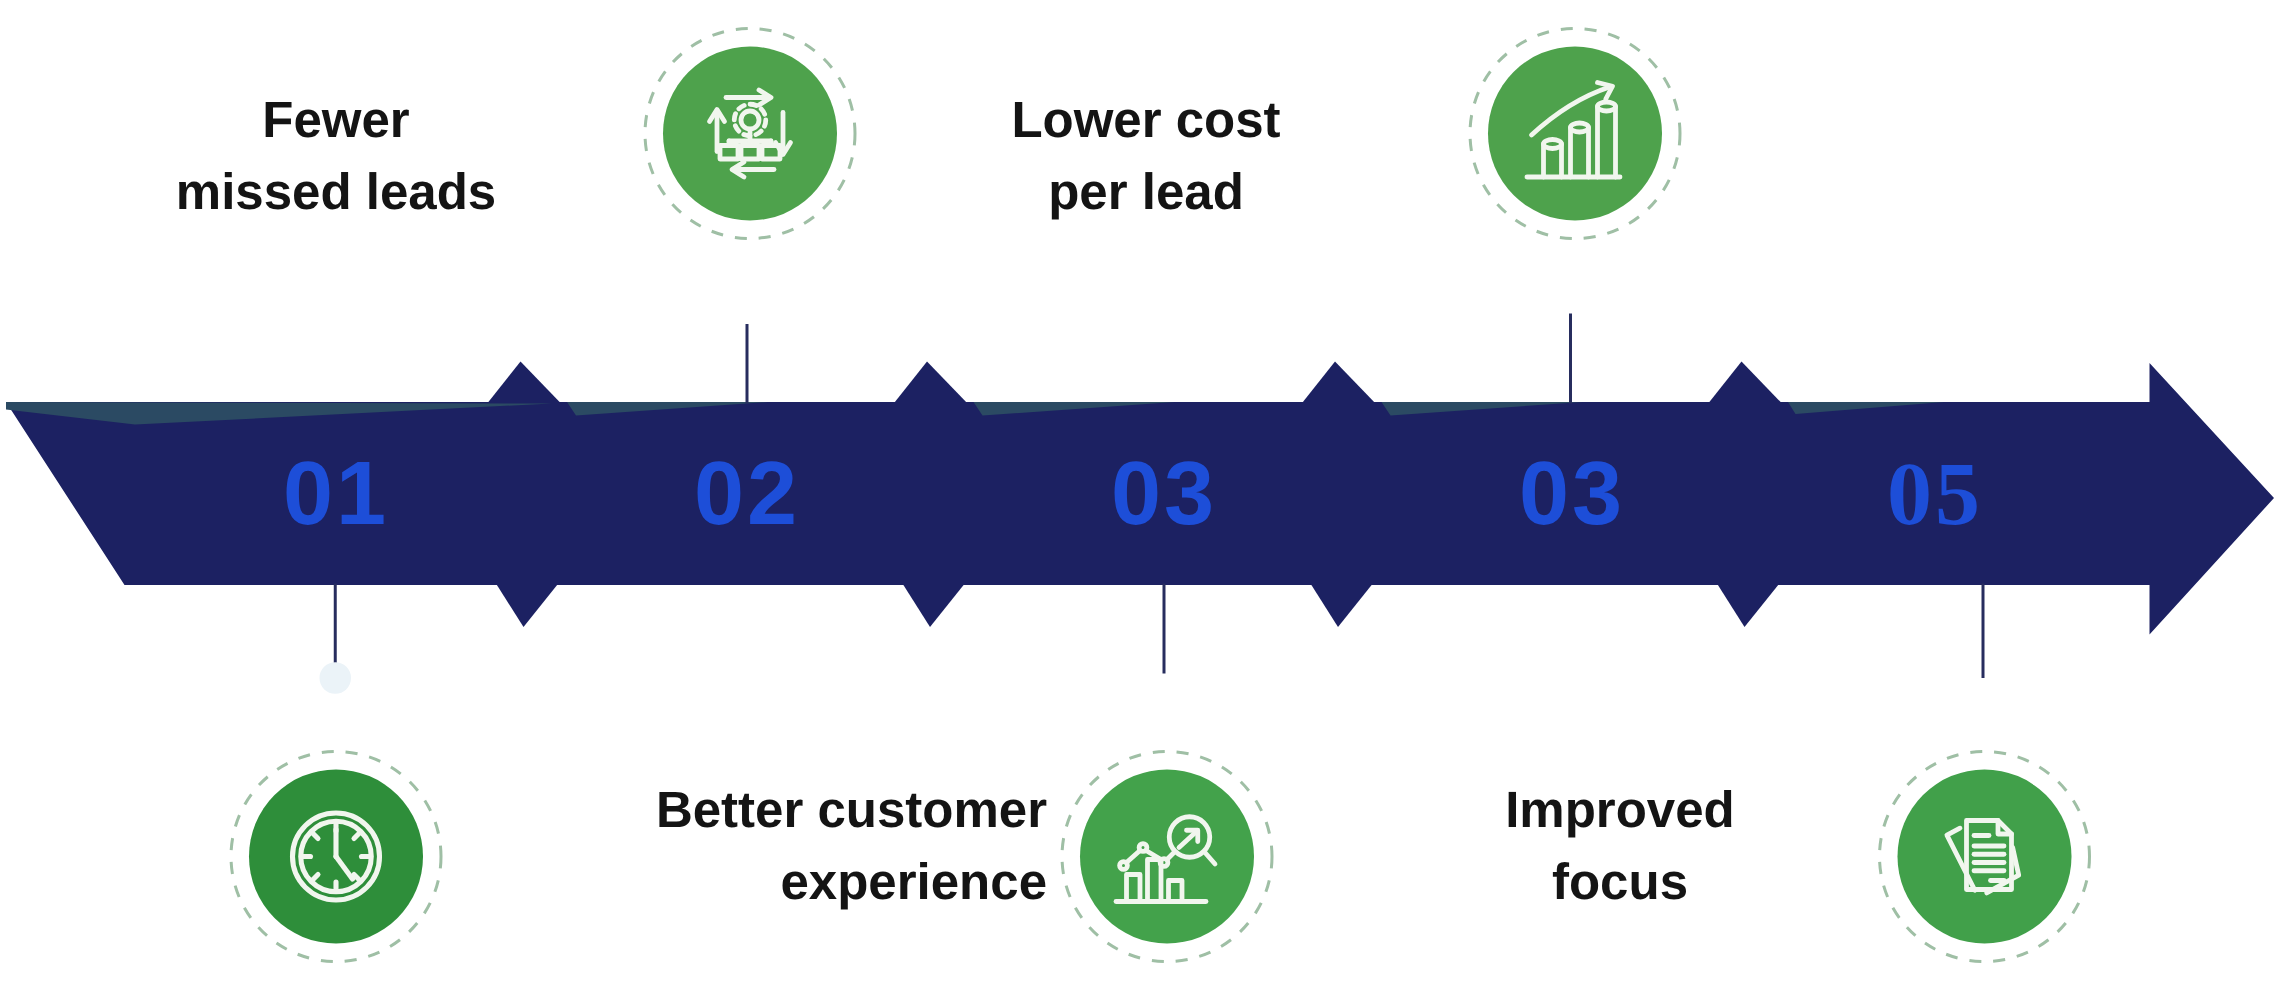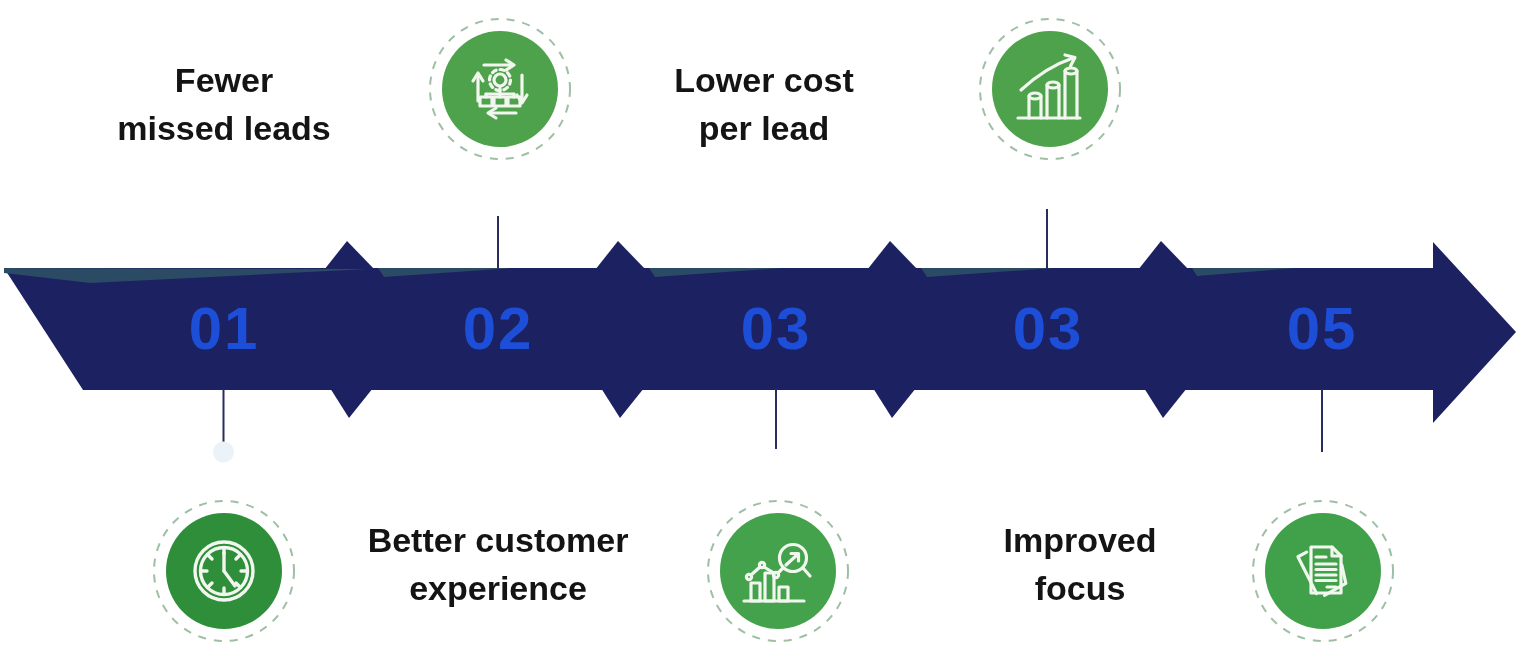--- a/index.html
+++ b/index.html
@@ -62,25 +62,25 @@
       <line x1="1047" y1="209" x2="1047" y2="269"></line>
       <line x1="1322" y1="389" x2="1322" y2="452"></line>
     </g>
     <circle cx="223.5" cy="452" r="10.5" fill="#ebf3f8"></circle>
   </svg>
 
   <div class="step-number" style="left:114px;">01</div>
   <div class="step-number" style="left:388px;">02</div>
   <div class="step-number" style="left:666px;">03</div>
   <div class="step-number" style="left:938px;">03</div>
-  <div class="step-number" style="left:1212px;">05</div>
+  <div class="step-number" style="left:1180px;font-family:Liberation Serif, serif;">05</div>
 
   <div class="benefit-label top" style="left:24px;">Fewer
 missed leads</div>
-  <div class="benefit-label bottom" style="left:298px;">Better customer
+  <div class="benefit-label bottom" style="left:298px;text-align:right;">Better customer
 experience</div>
   <div class="benefit-label top" style="left:564px;">Lower cost
 per lead</div>
   <div class="benefit-label bottom" style="left:880px;">Improved
 focus</div>
 
   <div class="icon-badge" style="left:144px;top:491px;">
     <svg width="160" height="160" viewBox="0 0 160 160">
       <circle cx="80" cy="80" r="70" fill="none" stroke="#9fbfa5" stroke-width="2" stroke-dasharray="8 8"></circle>
       <circle cx="80" cy="80" r="58" fill="#2e8e3a"></circle>

